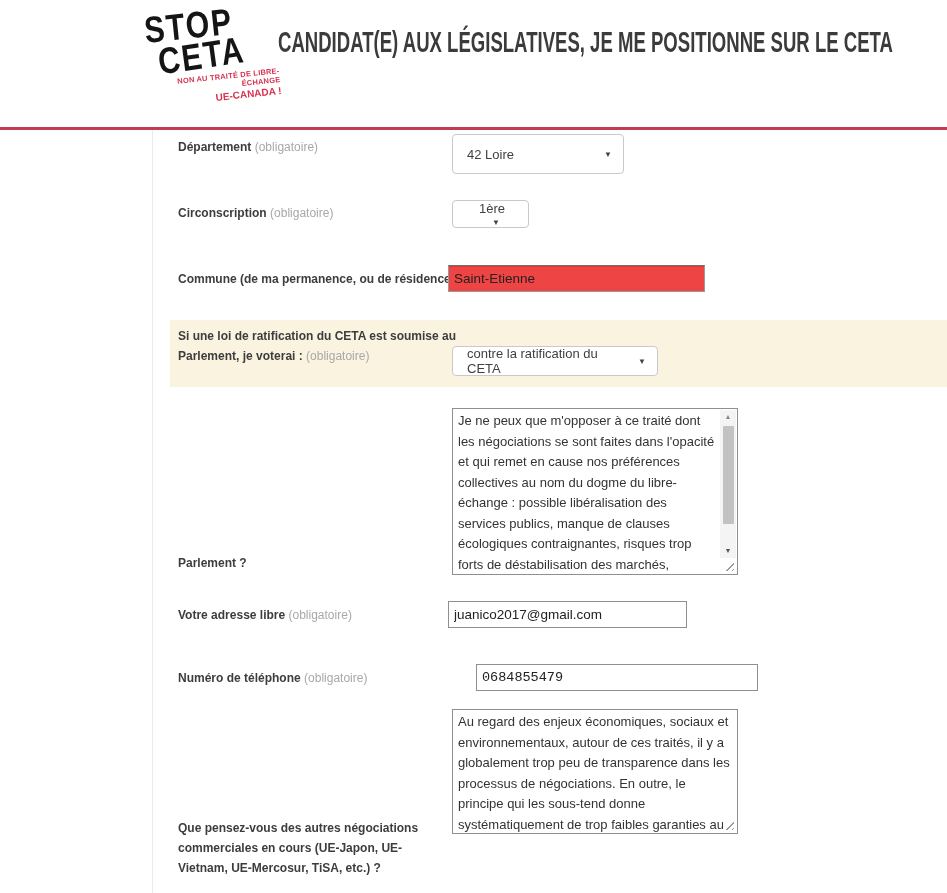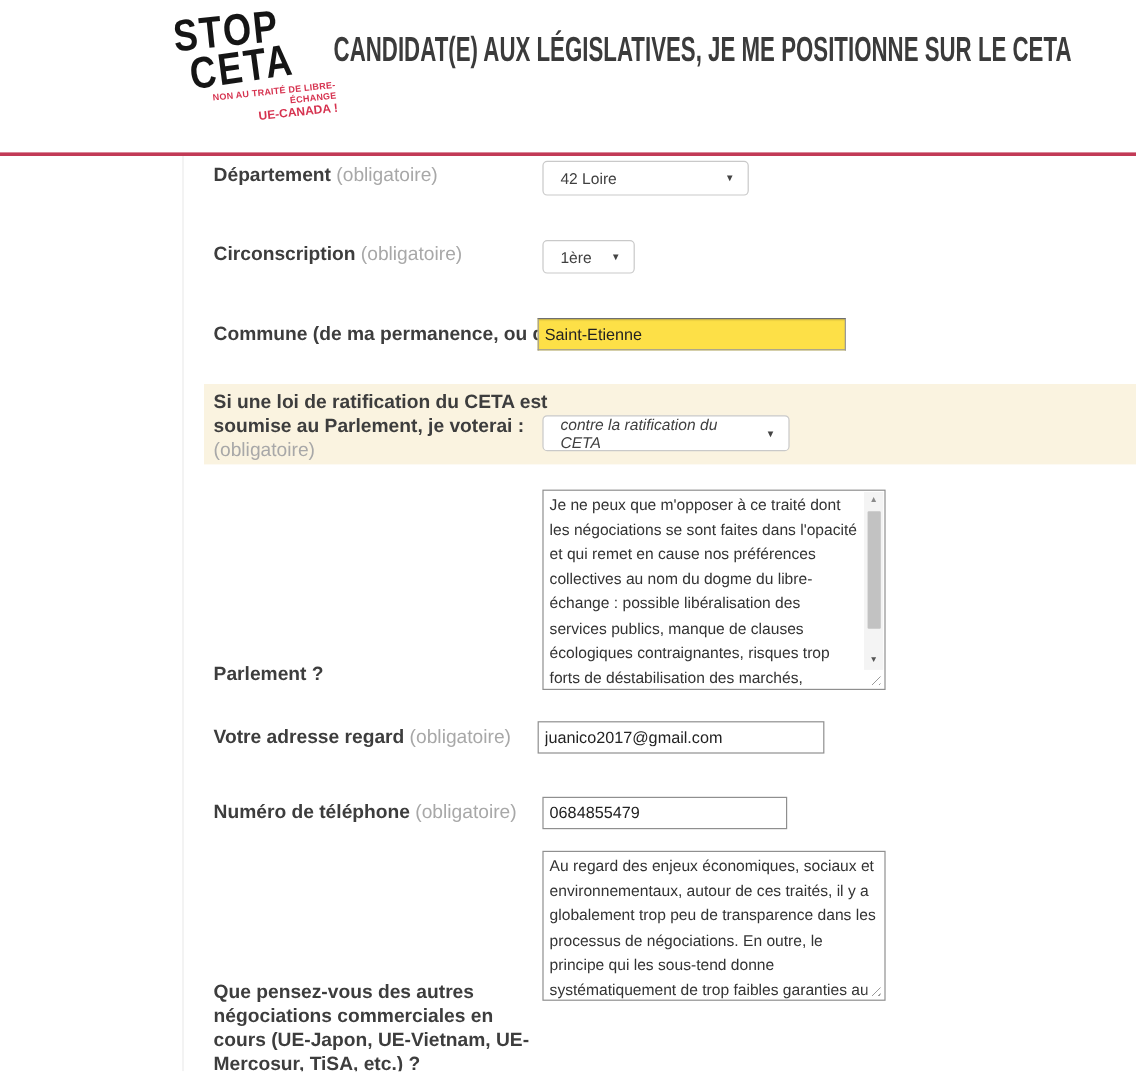--- a/index.html
+++ b/index.html
@@ -25,38 +25,38 @@
     position:absolute; left:278px; top:26px; white-space:nowrap;
     font-size:29px; font-weight:bold; color:#3b3b3b; letter-spacing:0px;
     transform:scaleX(0.64); transform-origin:left top;
   }
   .divider { position:absolute; top:127px; left:0; width:947px; height:3px; background:#c23a56; }
 
   
   .left-rule { position:absolute; left:152px; top:130px; bottom:0; width:1px; background:#ebebeb; }
 
   
-  .field-label { position:absolute; font-size:16px; font-weight:bold; color:#3d3d3d; line-height:20px; }
+  .field-label { position:absolute; font-size:12px; font-weight:bold; color:#3d3d3d; line-height:20px; }
   .nowrap { white-space:nowrap; }
   .required { font-weight:normal; color:#a8a8a8; }
 
   
   .sel {
     position:absolute; display:flex; align-items:center; justify-content:space-between;
     background:#fff; border:1px solid #c9c9c9; border-radius:4px;
     color:#3f3f3f; font-size:13px; padding:0 11px 0 14px; cursor:default;
   }
   .sel .caret { font-size:8px; color:#444; margin-left:8px; }
   .txt {
     position:absolute; background:#fff; border:1px solid #8f8f8f;
     font-family:"Liberation Sans", sans-serif; font-size:13.5px; color:#222;
     padding:0 5px; outline:none;
   }
   .txt.autofill {
-    background:#fde047; border:1px solid #9a9a9a; border-top-color:#6f6f6f;
+    background:#ef4444; border:1px solid #9a9a9a; border-top-color:#6f6f6f;
     box-shadow:inset 0 1px 1px rgba(0,0,0,0.12);
   }
   .highlight-row { position:absolute; left:170px; top:320px; width:777px; height:67px; background:#faf3e0; }
 
   .textbox {
     position:absolute; background:#fff; border:1px solid #8f8f8f;
     font-size:13px; color:#333; line-height:20.5px; overflow:hidden;
   }
   .textbox .tb-inner { padding:2px 5px; }
   .textbox.with-scroll .tb-inner { padding-right:22px; }
@@ -94,71 +94,71 @@
     </div>
     <div class="page-title">CANDIDAT(E) AUX LÉGISLATIVES, JE ME POSITIONNE SUR LE CETA</div>
   </div>
   <div class="divider"></div>
   <div class="left-rule"></div>
 
   <div class="field-label nowrap" style="left:178px; top:137px;">
     <span>Département</span>
     <span class="required"> <span>(obligatoire)</span></span>
   </div>
-  <div class="sel" style="left:452px; top:134px; width:172px; height:29px;">
+  <div class="sel" style="left:452px; top:134px; width:172px; height:40px;">
     <span>42 Loire</span>
     <span class="caret">▼</span>
   </div>
 
   <div class="field-label nowrap" style="left:178px; top:203px;">
     <span>Circonscription</span>
     <span class="required"> <span>(obligatoire)</span></span>
   </div>
-  <div class="sel" style="left:452px; top:200px; width:77px; height:28px;">
+  <div class="sel" style="left:452px; top:200px; width:77px; height:28px;flex-direction:column;">
     <span>1ère</span>
     <span class="caret">▼</span>
   </div>
 
   <div class="field-label nowrap" style="left:178px; top:269px;">Commune (de ma permanence, ou de résidence)</div>
   <input class="txt autofill" style="left: 448px; top: 265px; width: 257px; height: 27px;" value="Saint-Etienne">
 
   <div class="highlight-row"></div>
   <div class="field-label" style="left:178px; top:326px; width:288px;">
     <span>Si une loi de ratification du CETA est soumise au Parlement, je voterai :</span>
     <span class="required"> <span>(obligatoire)</span></span>
   </div>
-  <div class="sel" style="left:452px; top:346px; width:206px; height:30px;font-style:italic;">
+  <div class="sel" style="left:452px; top:346px; width:206px; height:30px;">
     <span>contre la ratification du CETA</span>
     <span class="caret">▼</span>
   </div>
 
   <div class="field-label nowrap" style="left:178px; top:553px;">Parlement ?</div>
   <div class="textbox with-scroll" style="left:452px; top:408px; width:286px; height:167px;">
     <div class="tb-inner">Je ne peux que m'opposer à ce traité dont les négociations se sont faites dans l'opacité et qui remet en cause nos préférences collectives au nom du dogme du libre-échange : possible libéralisation des services publics, manque de clauses écologiques contraignantes, risques trop forts de déstabilisation des marchés, notamment agricoles...</div>
     <div class="fake-scrollbar">
       <div class="sb-btn">▲</div>
       <div class="sb-track">
         <div class="sb-thumb"></div>
       </div>
       <div class="sb-btn down">▼</div>
     </div>
     <div class="resize-grip"></div>
   </div>
 
   <div class="field-label nowrap" style="left:178px; top:605px;">
-    <span>Votre adresse regard</span>
+    <span>Votre adresse libre</span>
     <span class="required"> <span>(obligatoire)</span></span>
   </div>
   <input class="txt" style="left: 448px; top: 601px; width: 239px; height: 27px;" value="juanico2017@gmail.com">
 
   <div class="field-label nowrap" style="left:178px; top:668px;">
     <span>Numéro de téléphone</span>
     <span class="required"> <span>(obligatoire)</span></span>
   </div>
-  <input class="txt" style="left: 452px; top: 664px; width: 204px; height: 27px;" value="0684855479">
+  <input class="txt" style="left: 476px; top: 664px; width: 282px; height: 27px; font-family: Liberation Mono, monospace;" value="0684855479">
 
   <div class="field-label" style="left:178px; top:818px; width:272px;">Que pensez-vous des autres négociations commerciales en cours (UE-Japon, UE-Vietnam, UE-Mercosur, TiSA, etc.) ?</div>
   <div class="textbox" style="left:452px; top:709px; width:286px; height:125px;">
     <div class="tb-inner">Au regard des enjeux économiques, sociaux et environnementaux, autour de ces traités, il y a globalement trop peu de transparence dans les processus de négociations. En outre, le principe qui les sous-tend donne systématiquement de trop faibles garanties aux Etats quant à la libre conduite de leurs politiques publiques.</div>
     <div class="resize-grip"></div>
   </div>
 
 </div>
 
 </body></html>

